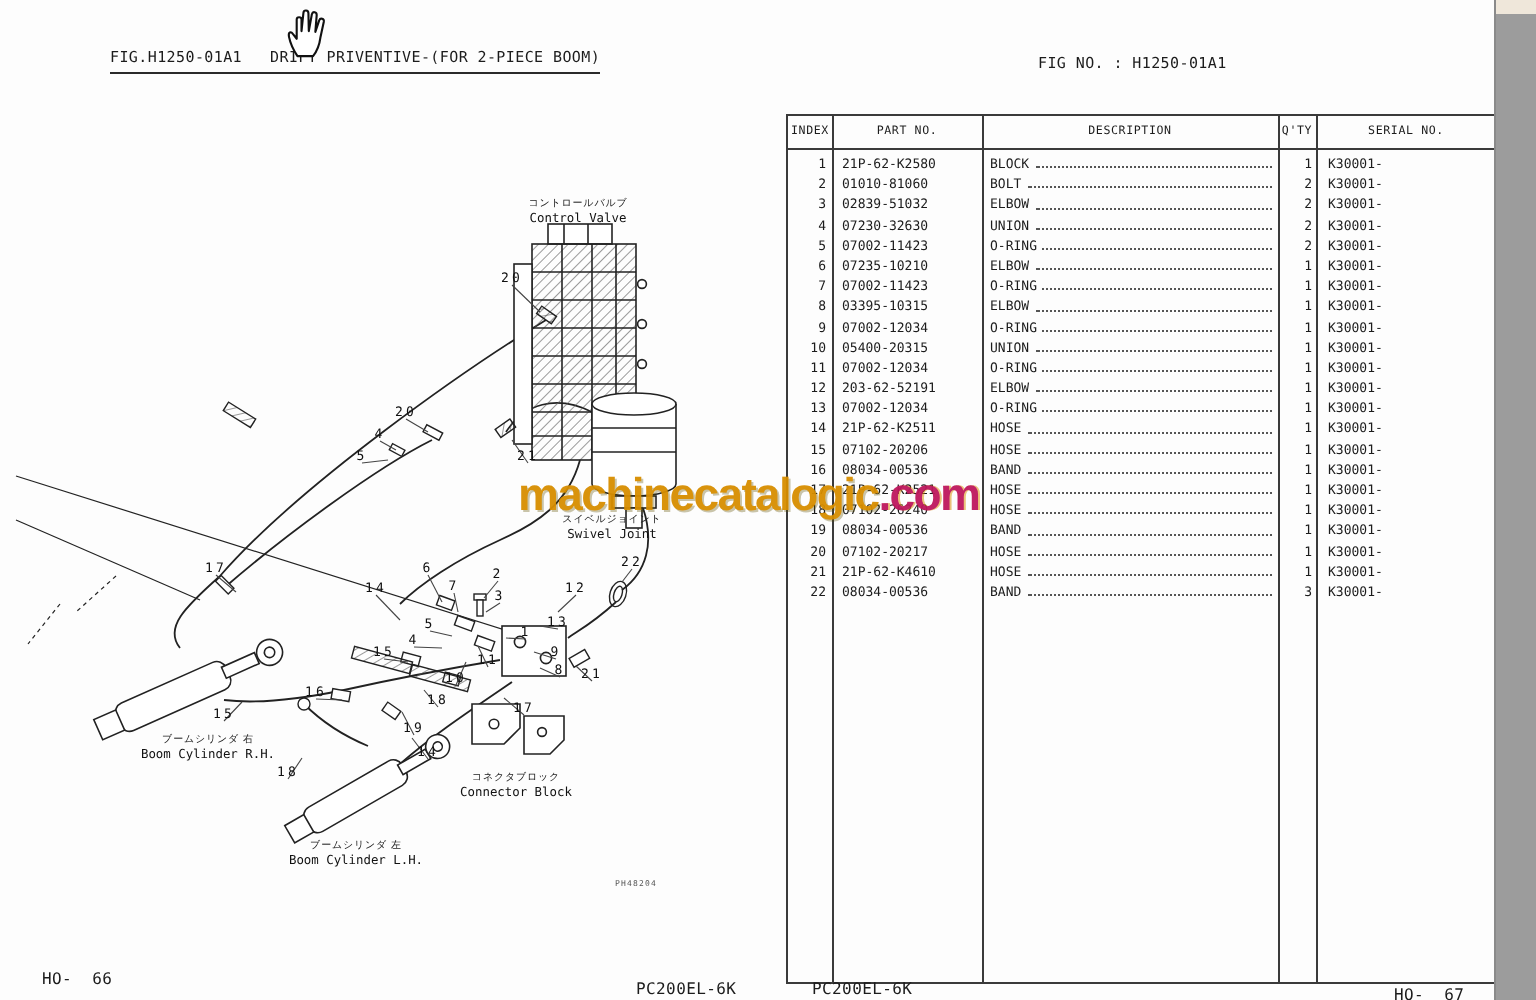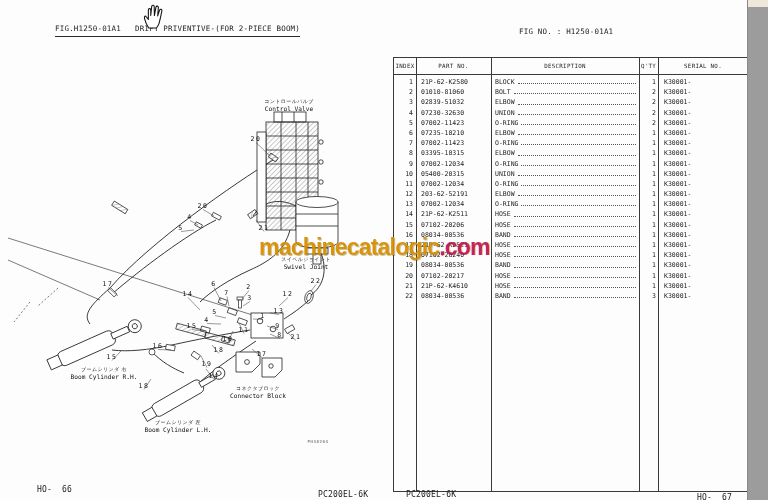--- a/index.html
+++ b/index.html
@@ -406,19 +406,19 @@
       <div class="trow">
         <span class="c i">22</span>
         <span class="c p">08034-00536</span>
         <span class="c d"><span class="dt">BAND</span><span class="lead"></span></span>
         <span class="c q">3</span>
         <span class="c s">K30001-</span>
       </div>
     </div>
 </div>
 
-<div class="foot" style="left:37px;top:485px">HO-  66</div>
+<div class="foot" style="left:21px;top:485px">HO-  66</div>
 <div class="foot" style="left:318px;top:490px">PC200EL-6K</div>
 <div class="foot" style="left:406px;top:490px">PC200EL-6K</div>
 <div class="foot" style="left:697px;top:493px">HO-  67</div>
 
 <div class="scrollbar"></div>
 <div class="scrollbar-top"></div>
 
 </body></html>

